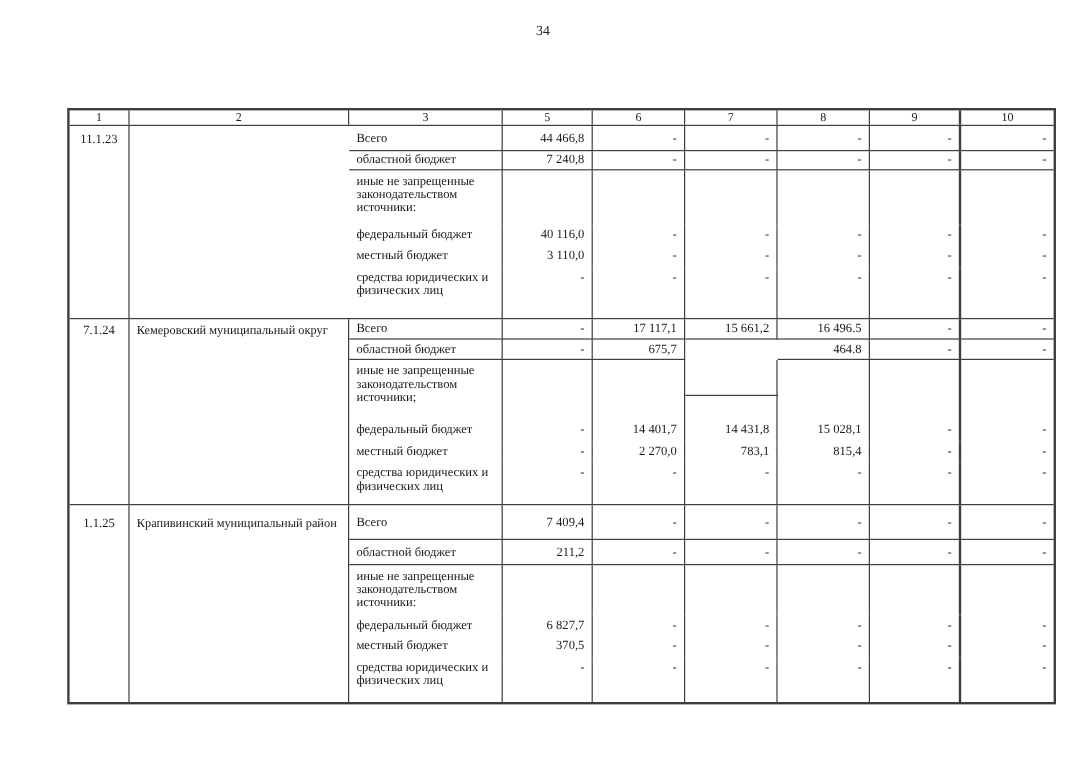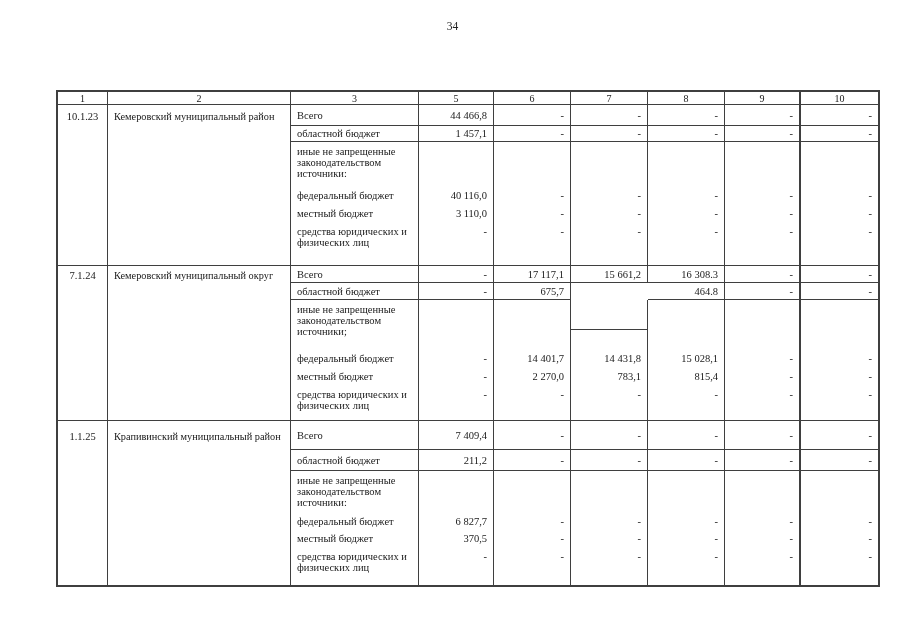--- a/index.html
+++ b/index.html
@@ -72,31 +72,30 @@
         <div class="cell hcell c3" style="grid-area: 1 / 3;">3</div>
         <div class="cell hcell c4" style="grid-area: 1 / 4;">5</div>
         <div class="cell hcell c5" style="grid-area: 1 / 5;">6</div>
         <div class="cell hcell c6" style="grid-area: 1 / 6;">7</div>
         <div class="cell hcell c7" style="grid-area: 1 / 7;">8</div>
         <div class="cell hcell c8" style="grid-area: 1 / 8;">9</div>
         <div class="cell hcell c9" style="grid-area: 1 / 9;">10</div>
       </div>
     <div id="table-body">
         <div class="section s0">
-          <div class="cell num-cell c1" style="grid-area: 1 / 1 / 7;">10.1.23</div>
-          <div class="cell name-cell c2" style="grid-area: 1 / 2 / 7;">Кемеровский муниципальный район</div>
+          <div class="cell num-cell c1" style="grid-area: 1 / 1 / 7;">11.1.23</div>
           <div class="cell label-cell hb c3" style="grid-area: 1 / 3;">Всего</div>
           <div class="cell value-cell hb c4" style="grid-area: 1 / 4;">44 466,8</div>
           <div class="cell value-cell hb c5" style="grid-area: 1 / 5;">-</div>
           <div class="cell value-cell hb c6" style="grid-area: 1 / 6;">-</div>
           <div class="cell value-cell hb c7" style="grid-area: 1 / 7;">-</div>
           <div class="cell value-cell hb c8" style="grid-area: 1 / 8;">-</div>
           <div class="cell value-cell hb c9" style="grid-area: 1 / 9;">-</div>
           <div class="cell label-cell hb c3" style="grid-area: 2 / 3;">областной бюджет</div>
-          <div class="cell value-cell hb c4" style="grid-area: 2 / 4;">1 457,1</div>
+          <div class="cell value-cell hb c4" style="grid-area: 2 / 4;">7 240,8</div>
           <div class="cell value-cell hb c5" style="grid-area: 2 / 5;">-</div>
           <div class="cell value-cell hb c6" style="grid-area: 2 / 6;">-</div>
           <div class="cell value-cell hb c7" style="grid-area: 2 / 7;">-</div>
           <div class="cell value-cell hb c8" style="grid-area: 2 / 8;">-</div>
           <div class="cell value-cell hb c9" style="grid-area: 2 / 9;">-</div>
           <div class="cell label-cell other-label c3" style="grid-area: 3 / 3;">иные не запрещенные законодательством источники:</div>
           <div class="cell value-cell c4" style="grid-area: 3 / 4;"></div>
           <div class="cell value-cell c5" style="grid-area: 3 / 5;"></div>
           <div class="cell value-cell c6" style="grid-area: 3 / 6;"></div>
           <div class="cell value-cell c7" style="grid-area: 3 / 7;"></div>
@@ -124,21 +123,21 @@
           <div class="cell value-cell sub c8" style="grid-area: 6 / 8;">-</div>
           <div class="cell value-cell sub c9" style="grid-area: 6 / 9;">-</div>
         </div>
         <div class="section s1">
           <div class="cell num-cell c1" style="grid-area: 1 / 1 / 7;">7.1.24</div>
           <div class="cell name-cell c2" style="grid-area: 1 / 2 / 7;">Кемеровский муниципальный округ</div>
           <div class="cell label-cell hb c3" style="grid-area: 1 / 3;">Всего</div>
           <div class="cell value-cell hb c4" style="grid-area: 1 / 4;">-</div>
           <div class="cell value-cell hb c5" style="grid-area: 1 / 5;">17 117,1</div>
           <div class="cell value-cell hb c6" style="grid-area: 1 / 6;">15 661,2</div>
-          <div class="cell value-cell hb c7" style="grid-area: 1 / 7;">16 308.3</div>
+          <div class="cell value-cell hb c7" style="grid-area: 1 / 7;">16 496.5</div>
           <div class="cell value-cell hb c8" style="grid-area: 1 / 8;">-</div>
           <div class="cell value-cell hb c9" style="grid-area: 1 / 9;">-</div>
           <div class="cell label-cell hb c3" style="grid-area: 2 / 3;">областной бюджет</div>
           <div class="cell value-cell hb c4" style="grid-area: 2 / 4;">-</div>
           <div class="cell value-cell hb c5" style="grid-area: 2 / 5;">675,7</div>
           <div class="cell value-cell hb c6" style="grid-area: 2 / 6; margin-top: 46px;">446,3</div>
           <div class="cell value-cell hb c7" style="grid-area: 2 / 7;">464.8</div>
           <div class="cell value-cell hb c8" style="grid-area: 2 / 8;">-</div>
           <div class="cell value-cell hb c9" style="grid-area: 2 / 9;">-</div>
           <div class="cell label-cell other-label c3" style="grid-area: 3 / 3;">иные не запрещенные законодательством источники;</div>

